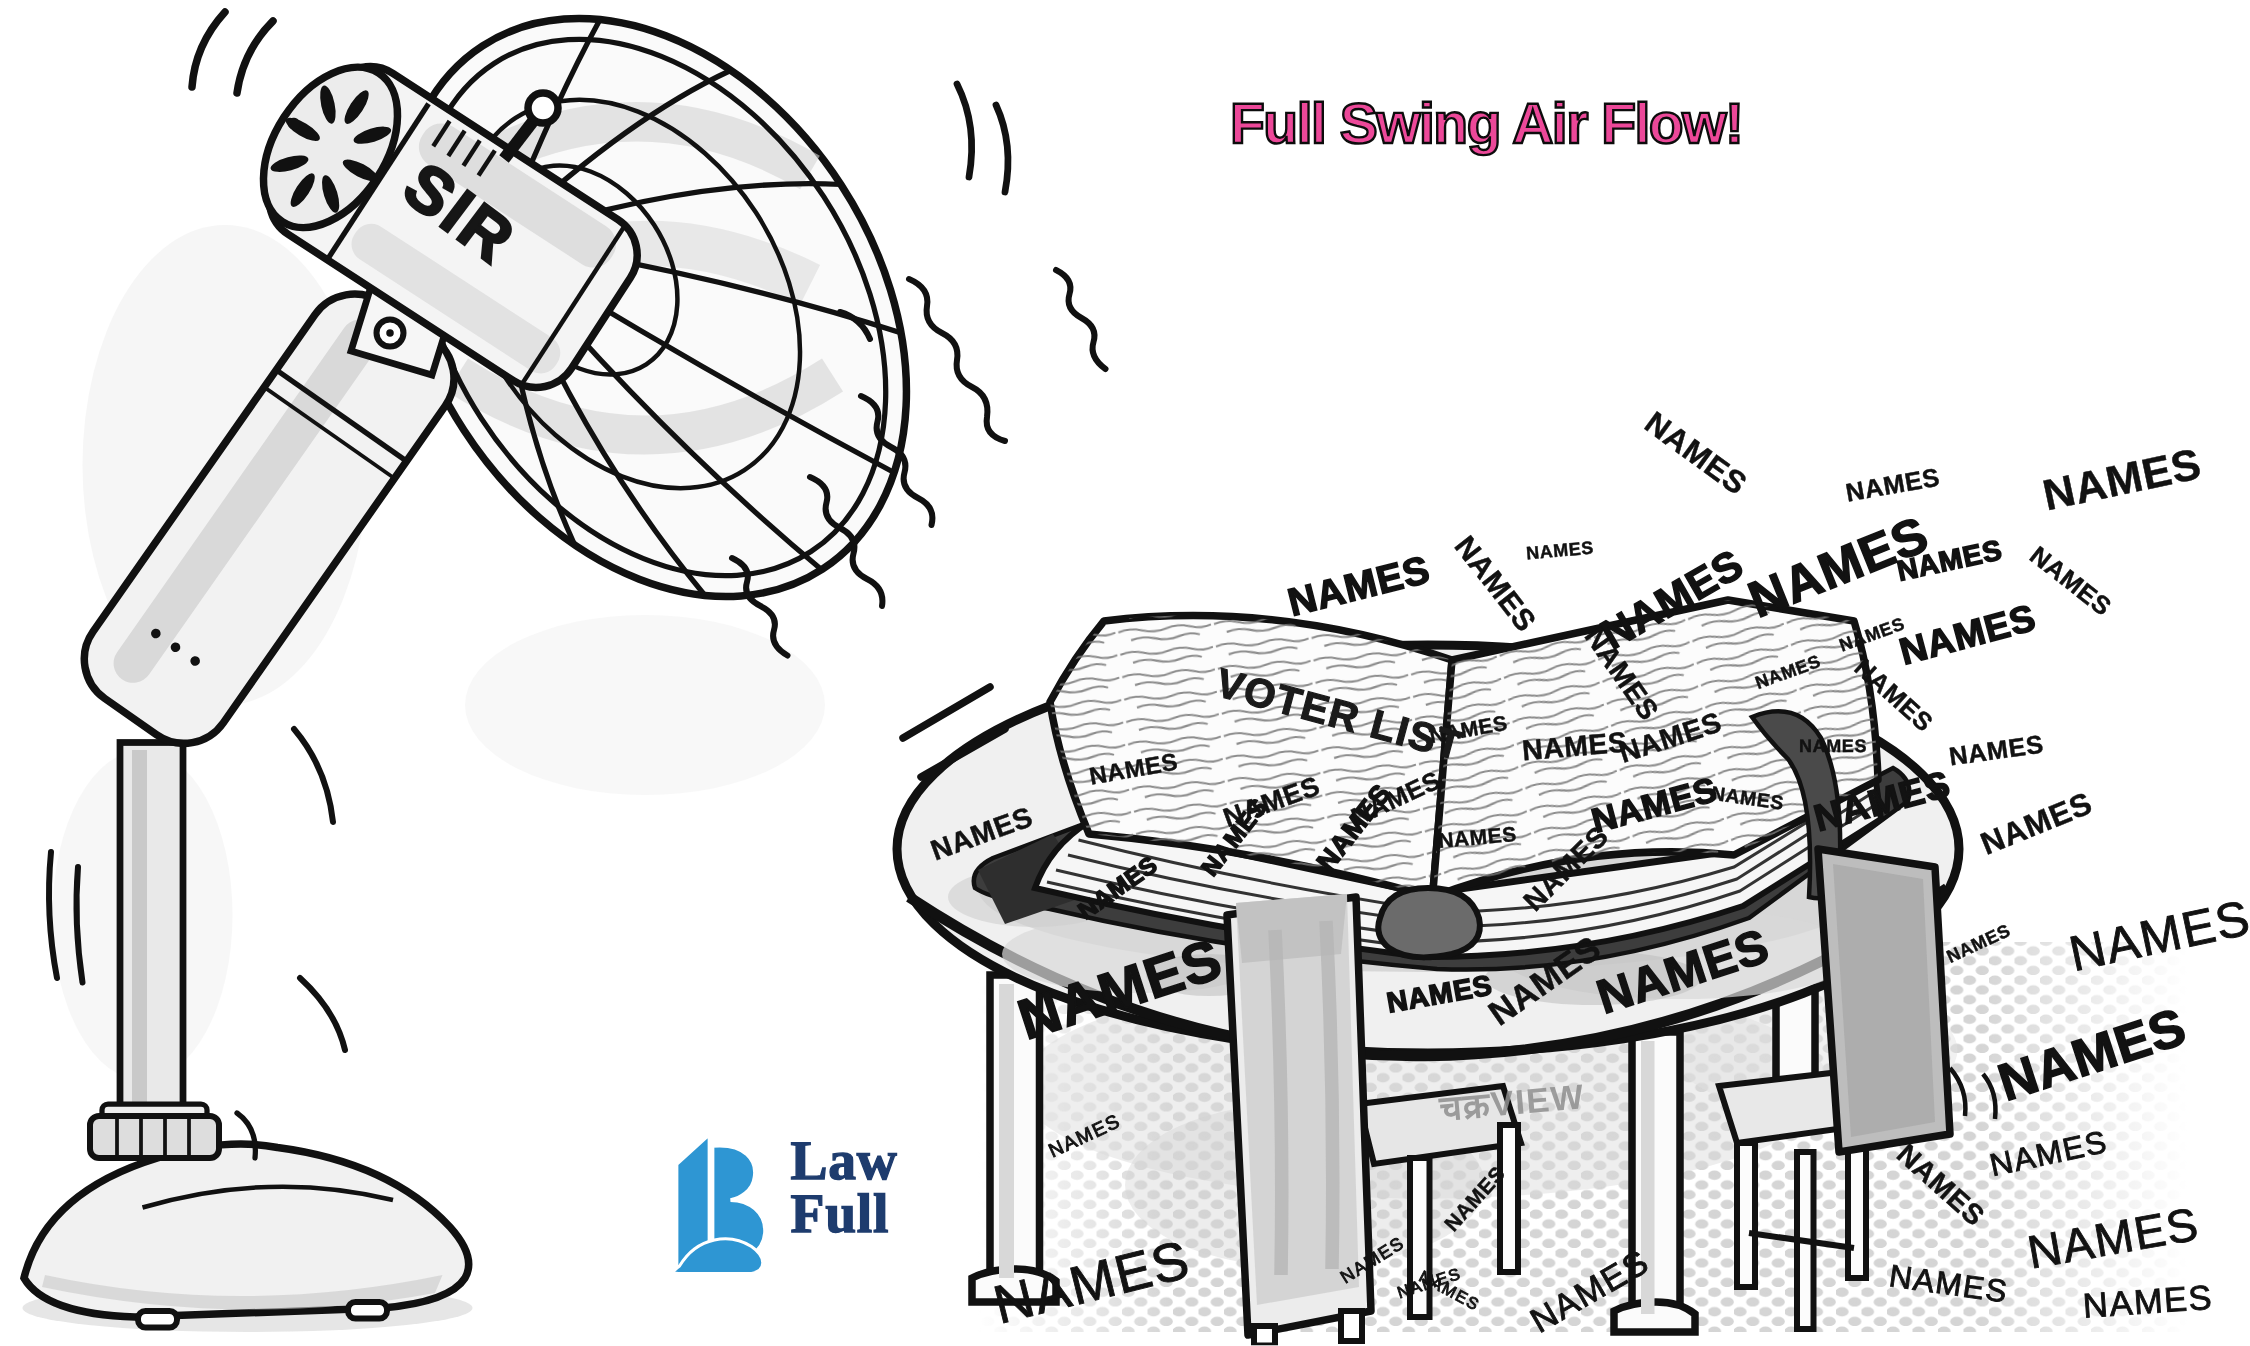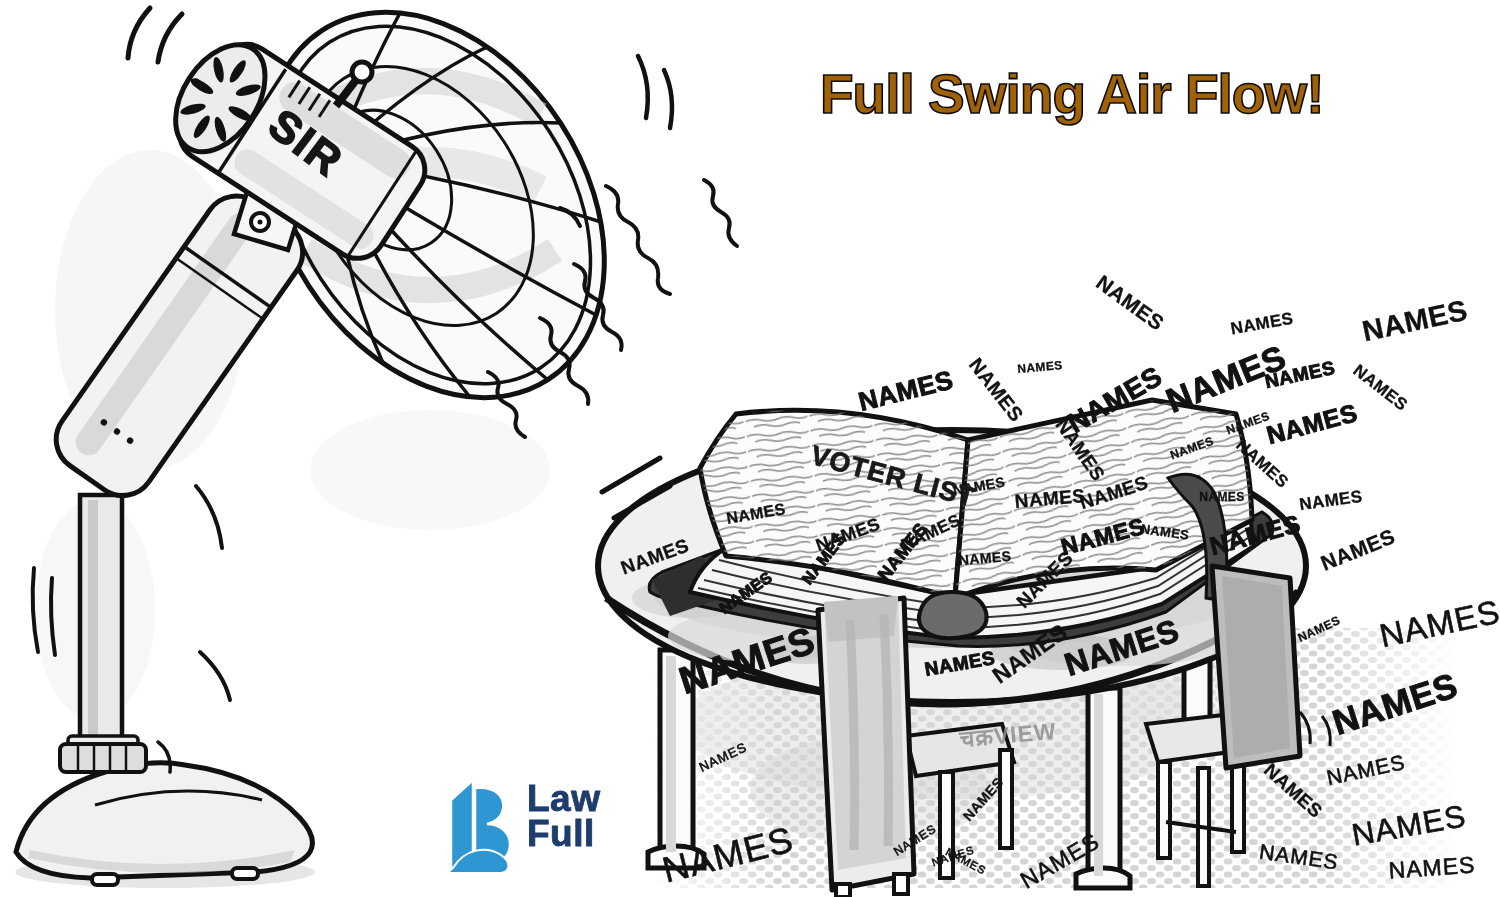--- a/index.html
+++ b/index.html
@@ -6,29 +6,29 @@
   #canvas{position:relative;width:1500px;height:897px;overflow:hidden;background:#ffffff;
           font-family:"Liberation Sans",sans-serif;color:#111;}
   #art{position:absolute;left:0;top:0;z-index:1;}
   #names-layer{position:absolute;left:0;top:0;width:1500px;height:897px;z-index:3;pointer-events:none;}
   .nm{position:absolute;white-space:nowrap;color:#121212;font-family:"Liberation Sans",sans-serif;
       transform-origin:center center;}
   .w800{font-weight:700;-webkit-text-stroke:1px #121212;letter-spacing:.5px;}
   .w700{font-weight:700;-webkit-text-stroke:.3px #121212;letter-spacing:.4px;}
   .w400{font-weight:400;-webkit-text-stroke:.6px #121212;letter-spacing:1px;}
   .overlay{position:absolute;z-index:4;white-space:nowrap;}
-  .title{left:820px;top:62px;font-size:55px;font-weight:700;color:#a16207;
+  .title{left:820px;top:62px;font-size:38px;font-weight:700;color:#ec4899;
          -webkit-text-stroke:1.6px #0c0c0c;letter-spacing:-1px;}
   .sir-label{left:306px;top:143px;transform:translate(-50%,-50%) rotate(37deg);
          font-size:44px;font-weight:700;-webkit-text-stroke:1.6px #161616;letter-spacing:2px;color:#161616;}
   .voter-label{left:893px;top:477px;transform:translate(-50%,-50%) rotate(15deg);
          font-size:27px;font-weight:700;-webkit-text-stroke:.8px #1a1a1a;letter-spacing:1px;color:#1a1a1a;}
   .watermark{left:1008px;top:734px;transform:translate(-50%,-50%) rotate(-5deg);
          font-size:23px;font-weight:700;color:#8f8f8f;opacity:.85;letter-spacing:1px;z-index:3;}
-  .logo{left:443px;top:776px;width:210px;height:100px;z-index:4;}
+  .logo{left:443px;top:752px;width:210px;height:100px;z-index:4;font-family:Liberation Serif, serif;}
   .logo-text{position:absolute;left:84px;top:6px;color:#1e3c6e;font-weight:700;font-size:37px;
          line-height:.94;-webkit-text-stroke:.9px #1e3c6e;letter-spacing:.5px;}
 </style>
 </head>
 <body>
 
 <div id="canvas">
 
 <svg id="art" width="1500" height="897" viewBox="0 0 1500 897">
   <defs>

